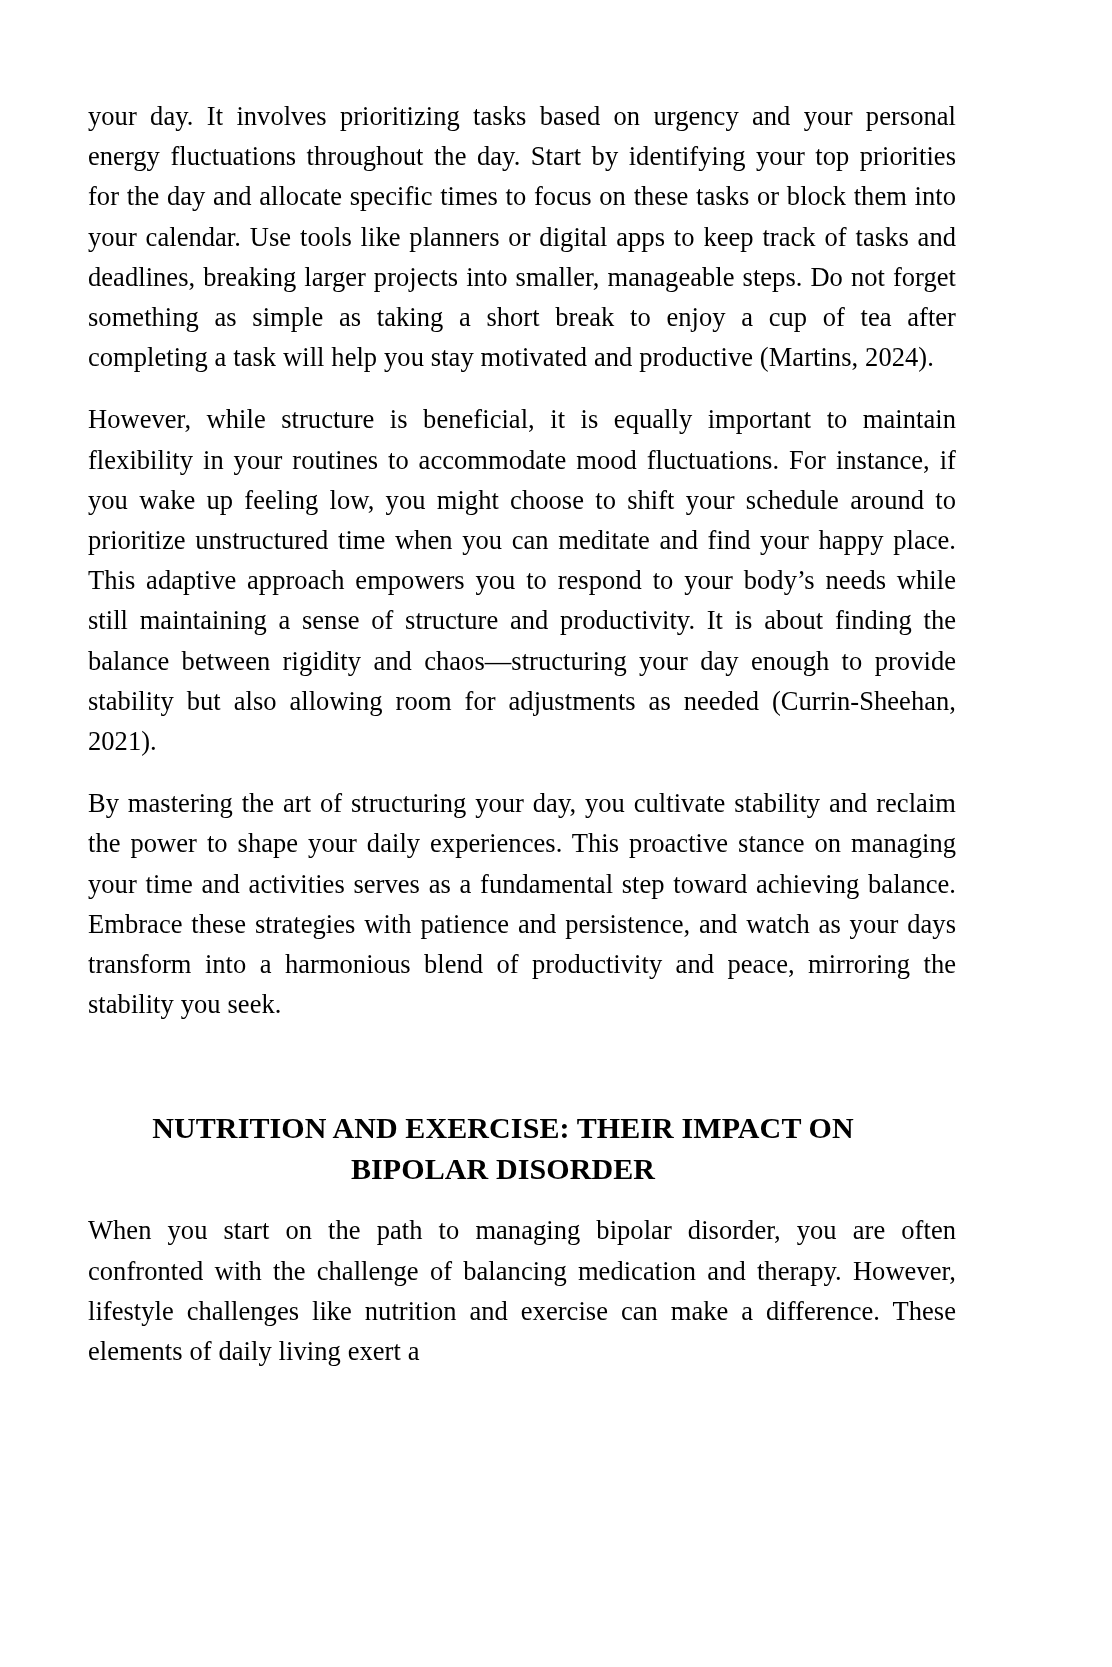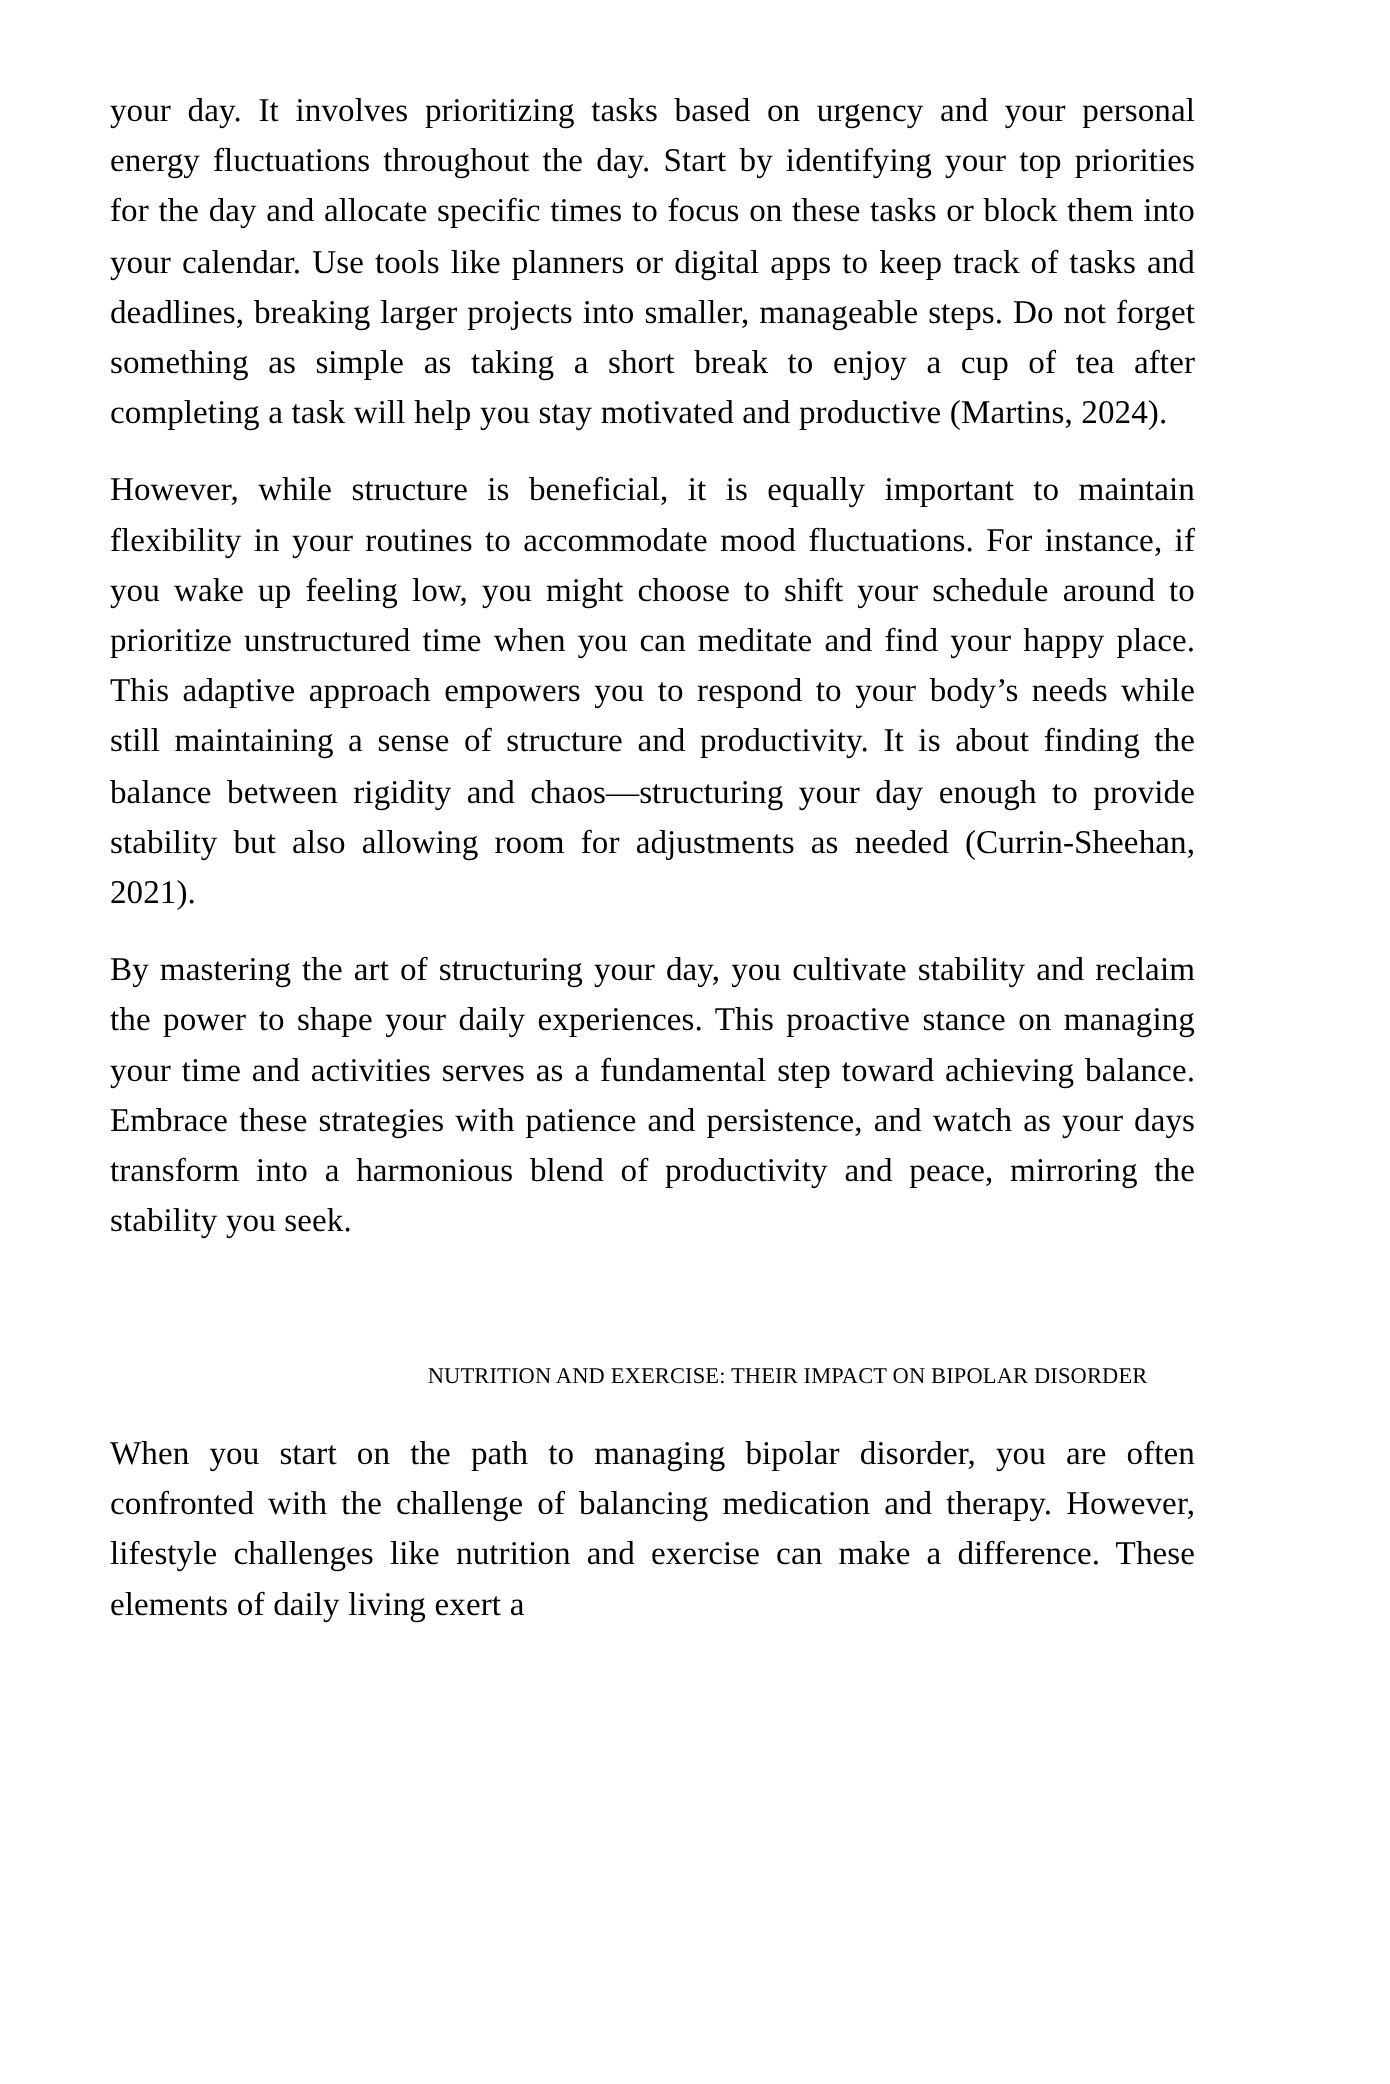--- a/index.html
+++ b/index.html
@@ -16,41 +16,41 @@
     position: relative;
     width: 1112px;
     height: 1667px;
     background: #ffffff;
     overflow: hidden;
     box-sizing: border-box;
   }
   .text-column {
     position: absolute;
     left: 88px;
-    top: 68px;
+    top: 96px;
     width: 868px;
   }
   .body-paragraph {
     font-size: 26.5px;
     line-height: 40.2px;
     text-align: justify;
     text-justify: inter-word;
     margin: 0 0 22px 0;
     letter-spacing: 0.05px;
     word-spacing: 0.2px;
     hyphens: none;
   }
   .body-paragraph:last-child {
     margin-bottom: 0;
   }
   .section-heading {
-    font-size: 18px;
+    font-size: 30px;
     line-height: 40.5px;
-    text-align: right;
-    font-weight: normal;
+    text-align: center;
+    font-weight: bold;
     margin: 0 0 13px 0;
     letter-spacing: 0.1px;
     width: 830px;
   }
   .heading-gap-top {
     height: 62px;
   }
   .heading-gap-bottom {
     height: 8px;
   }

